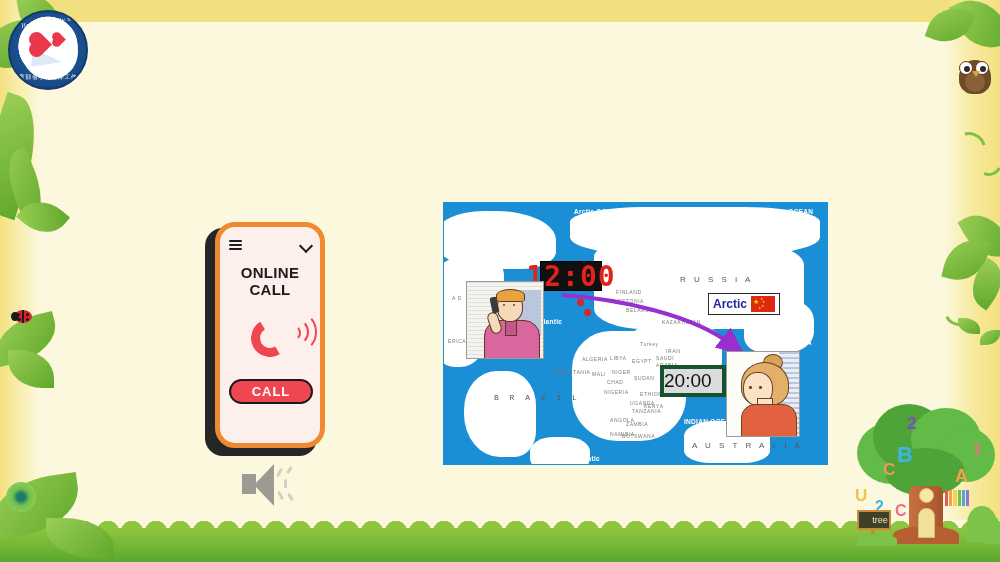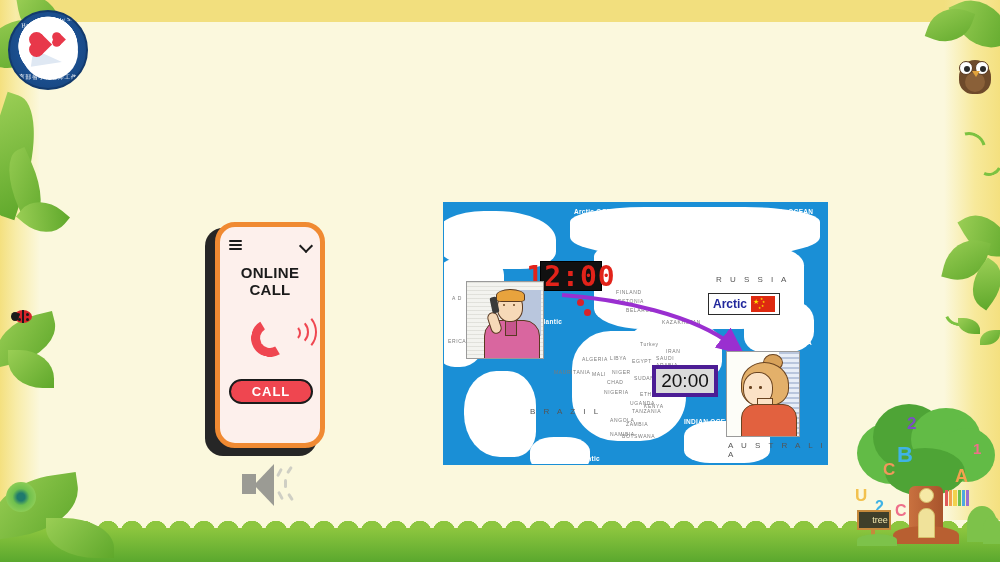--- a/index.html
+++ b/index.html
@@ -181,21 +181,20 @@
     position:absolute; color:#ffffff; font-size:6.5px; font-weight:bold;
     font-family:"Liberation Sans", sans-serif; letter-spacing:.3px;
   }
   .country-lbl {
     position:absolute; color:#7b7b7b; font-size:5px;
     font-family:"Liberation Sans", sans-serif; letter-spacing:.6px;
   }
   .big-lbl {
     position:absolute; color:#555; font-size:8px; letter-spacing:3px;
     font-family:"Liberation Sans", sans-serif;
-    margin-left:36px;
   }
 
   .tag {
     position:absolute; background:#ffffff; border:1.5px solid #2b2b2b;
     display:flex; align-items:center; padding:2px 4px; gap:4px;
   }
   .tag-txt {
     color:#21279c; font-weight:bold; font-size:12px; line-height:1.05;
     font-family:"Liberation Sans", sans-serif;
   }
@@ -221,22 +220,22 @@
 
   .clock-led {
     position:absolute; background:#111; border:1px solid #000;
     display:flex; align-items:center; justify-content:center;
   }
   .clock-led span {
     color:#e2231a; font-family:"DejaVu Sans Mono", monospace;
     font-size:28px; font-weight:bold; letter-spacing:1px;
   }
   .clock-lcd {
-    position:absolute; background:#dcdcdc; border:4px solid #4c1d95;
-    display:flex; align-items:center; justify-content:center;
+    position:absolute; background:#dcdcdc; border:4px solid #14532d;
+    display:flex; align-items:center; margin-left:8px;
   }
   .clock-lcd span {
     color:#111; font-family:"Liberation Sans", sans-serif;
     font-size:19px; font-weight:normal;
   }
 
   .photo {
     position:absolute; background:#fff; border:1px solid #9a9a9a; overflow:hidden;
   }
 
@@ -429,21 +428,21 @@
       <div class="ocean-lbl" style="left:130px;top:5px;">Arctic OCEAN</div>
       <div class="ocean-lbl" style="left:322px;top:5px;">Arctic OCEAN</div>
       <div class="ocean-lbl" style="left:92px;top:115px;">Atlantic</div>
       <div class="ocean-lbl" style="left:348px;top:127px;">North</div>
       <div class="ocean-lbl" style="left:348px;top:136px;">OCEA</div>
       <div class="ocean-lbl" style="left:240px;top:215px;">INDIAN OCE</div>
       <div class="ocean-lbl" style="left:108px;top:252px;">South Atlantic</div>
     </div>
 
     <div class="big-lbl" style="left:236px;top:72px;">R U S S I A</div>
-    <div class="big-lbl" style="left:50px;top:204px;">B R A Z I L</div>
+    <div class="big-lbl" style="left:50px;top:190px;font-family:Liberation Mono, monospace;">B R A Z I L</div>
     <div class="big-lbl" style="left:248px;top:238px;">A U S T R A L I A</div>
 
     <div id="country-label-layer">
         <div class="country-lbl" style="left: 172px; top: 86px;">FINLAND</div>
         <div class="country-lbl" style="left: 174px; top: 95px;">ESTONIA</div>
         <div class="country-lbl" style="left: 182px; top: 104px;">BELARUS</div>
         <div class="country-lbl" style="left: 218px; top: 116px;">KAZAKHSTAN</div>
         <div class="country-lbl" style="left: 196px; top: 138px;">Turkey</div>
         <div class="country-lbl" style="left: 222px; top: 145px;">IRAN</div>
         <div class="country-lbl" style="left: 138px; top: 153px;">ALGERIA</div>

